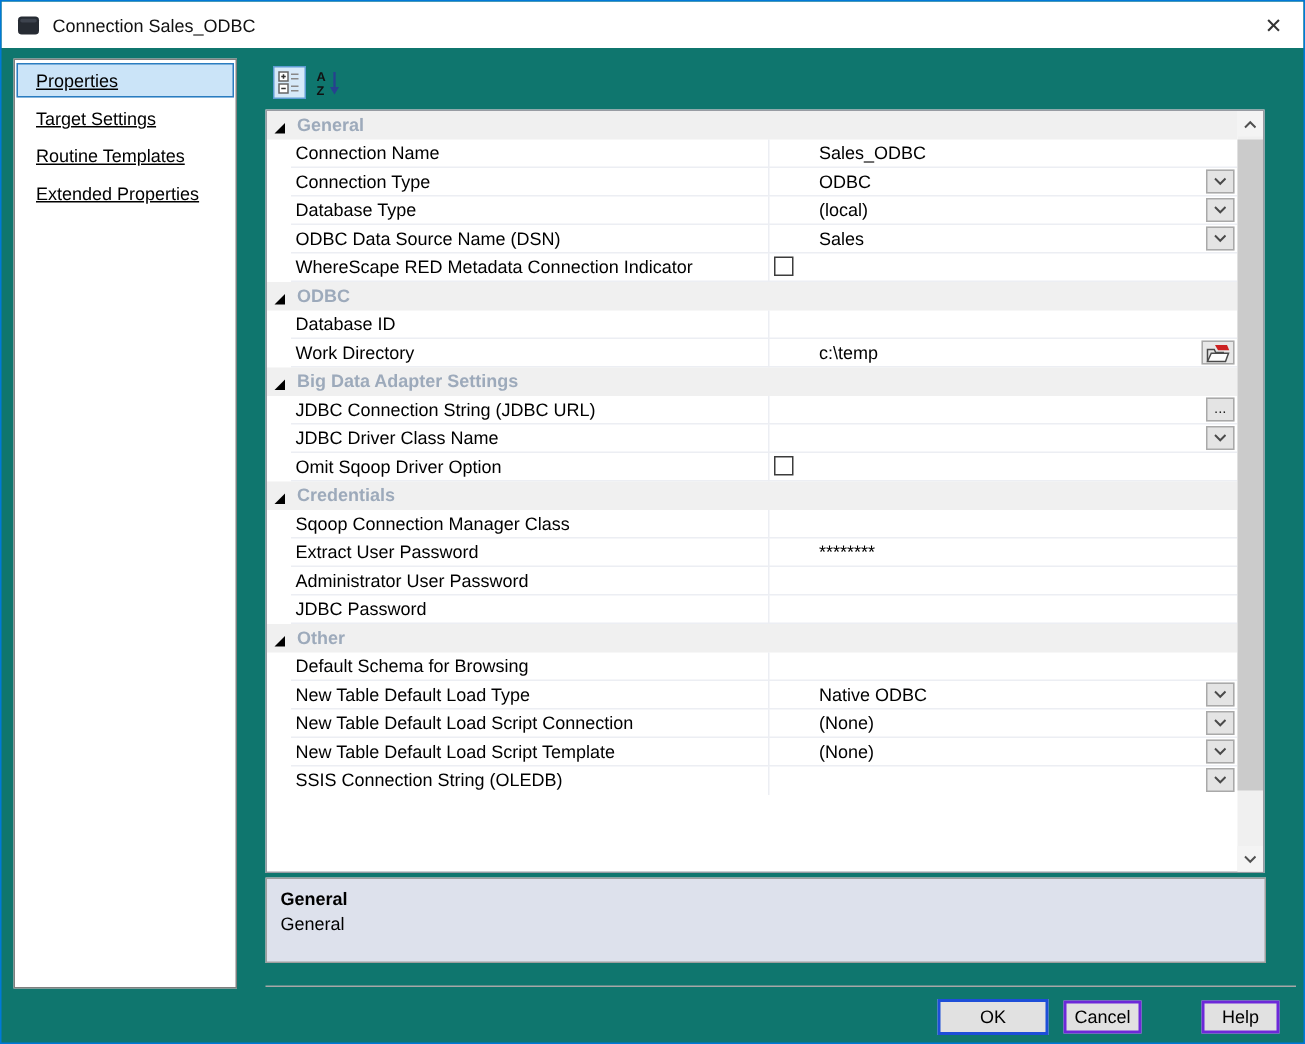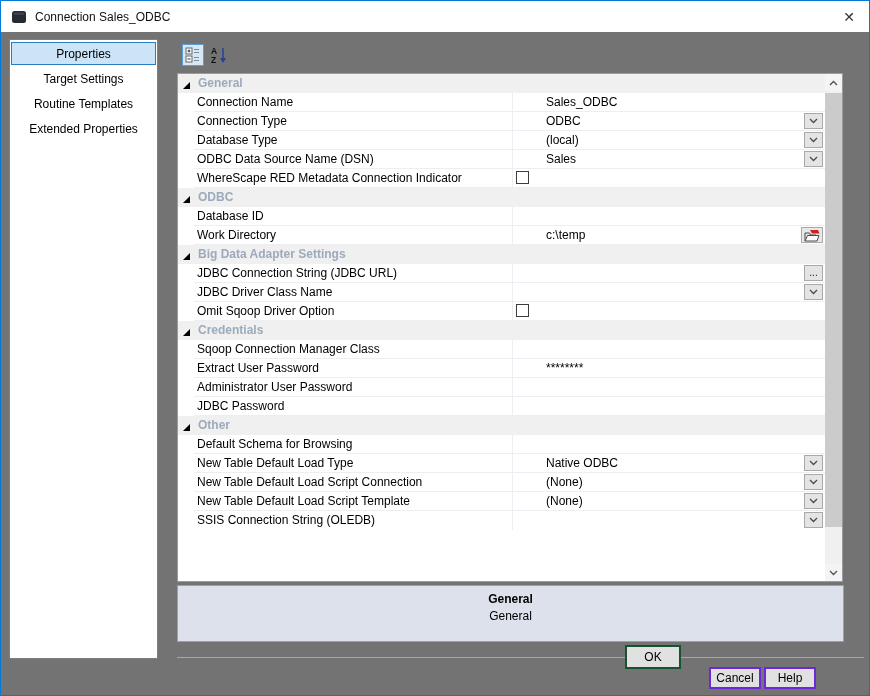--- a/index.html
+++ b/index.html
@@ -1,34 +1,34 @@
 <!DOCTYPE html>
 <html><head>
 <meta charset="utf-8">
 <style>
   * { margin:0; padding:0; box-sizing:border-box; }
   html,body { width:870px; height:696px; }
   body { font-family:"Liberation Sans", sans-serif; font-size:12px; color:#000; }
 
-  .dialog { position:relative; width:870px; height:696px; background:#737373;
-            border:1px solid #0079d8; overflow:hidden;text-align:center; }
+  .dialog { position:relative; width:870px; height:696px; background:#0f766e;
+            border:1px solid #0079d8; overflow:hidden; }
 
   
   .titlebar { position:absolute; left:0; top:0; right:0; height:31px; background:#fff;
               display:flex; align-items:center; padding-left:10px; }
   .title-icon { width:16px; height:16px; margin-right:8px; flex:0 0 auto; }
   .title-text { font-size:12px; color:#111; }
   .close-btn { margin-left:auto; width:40px; height:31px; display:flex; align-items:center;
                justify-content:center; font-size:14px; color:#333; cursor:default; }
 
   
   .sidebar-list { position:absolute; left:8px; top:38px; width:149px; height:620px;
                   background:#fff; border:1px solid #7f7f7f; padding-top:2px; }
-  .sidebar-item { height:23px; line-height:22px; margin:0 1px 2px 1px; padding-left:0;
-                  border:1px solid transparent; }
+  .sidebar-item { height:23px; line-height:22px; margin:0 1px 2px 1px; padding-left:12px;
+                  border:1px solid transparent;text-decoration:underline; }
   .sidebar-item.selected { background:#cbe4f8; border:1px solid #2a7cc0; }
 
   
   .tb-btn { position:absolute; width:22px; height:22px; display:flex; align-items:center;
             justify-content:center; }
   .tb-cat  { left:181px; top:43px; background:#d6e9f8; border:1px solid #5e9cd3; }
   .tb-sort { left:207px; top:43px; }
 
   
   .grid { position:absolute; left:176px; top:72px; width:666px; height:509px;
@@ -62,23 +62,23 @@
           background:#dde1ec; border:1px solid #9f9f9f; padding:5px 9px; }
   .desc-title { font-weight:bold; line-height:17px; }
   .desc-text  { line-height:17px; }
 
   .separator { position:absolute; left:176px; top:656px; width:687px; height:1px; background:#a7a7a7; }
 
   
   .btn { position:absolute; top:666px; height:22px; width:52px; background:#e1e1e1;
          border:2px solid #6d28d9; display:flex; align-items:center; justify-content:center;
          font-size:12px; }
-  .btn-ok { left:624px; top:644px; width:56px; height:24px; border:2px solid #14532d; }
+  .btn-ok { left:624px; top:665px; width:74px; height:24px; border:2px solid #1d4ed8; }
   .btn-cancel { left:708px; }
-  .btn-help { left:763px; }
+  .btn-help { left:800px; }
 </style>
 </head>
 <body>
 
 <div class="dialog">
 
   <div class="titlebar">
     <svg class="title-icon" viewBox="0 0 16 16">
       <rect x="1" y="2" width="14" height="12" rx="2.5" fill="#262b33"></rect>
       <rect x="2.5" y="3.5" width="11" height="2.5" rx="1.2" fill="#3d434e"></rect>

